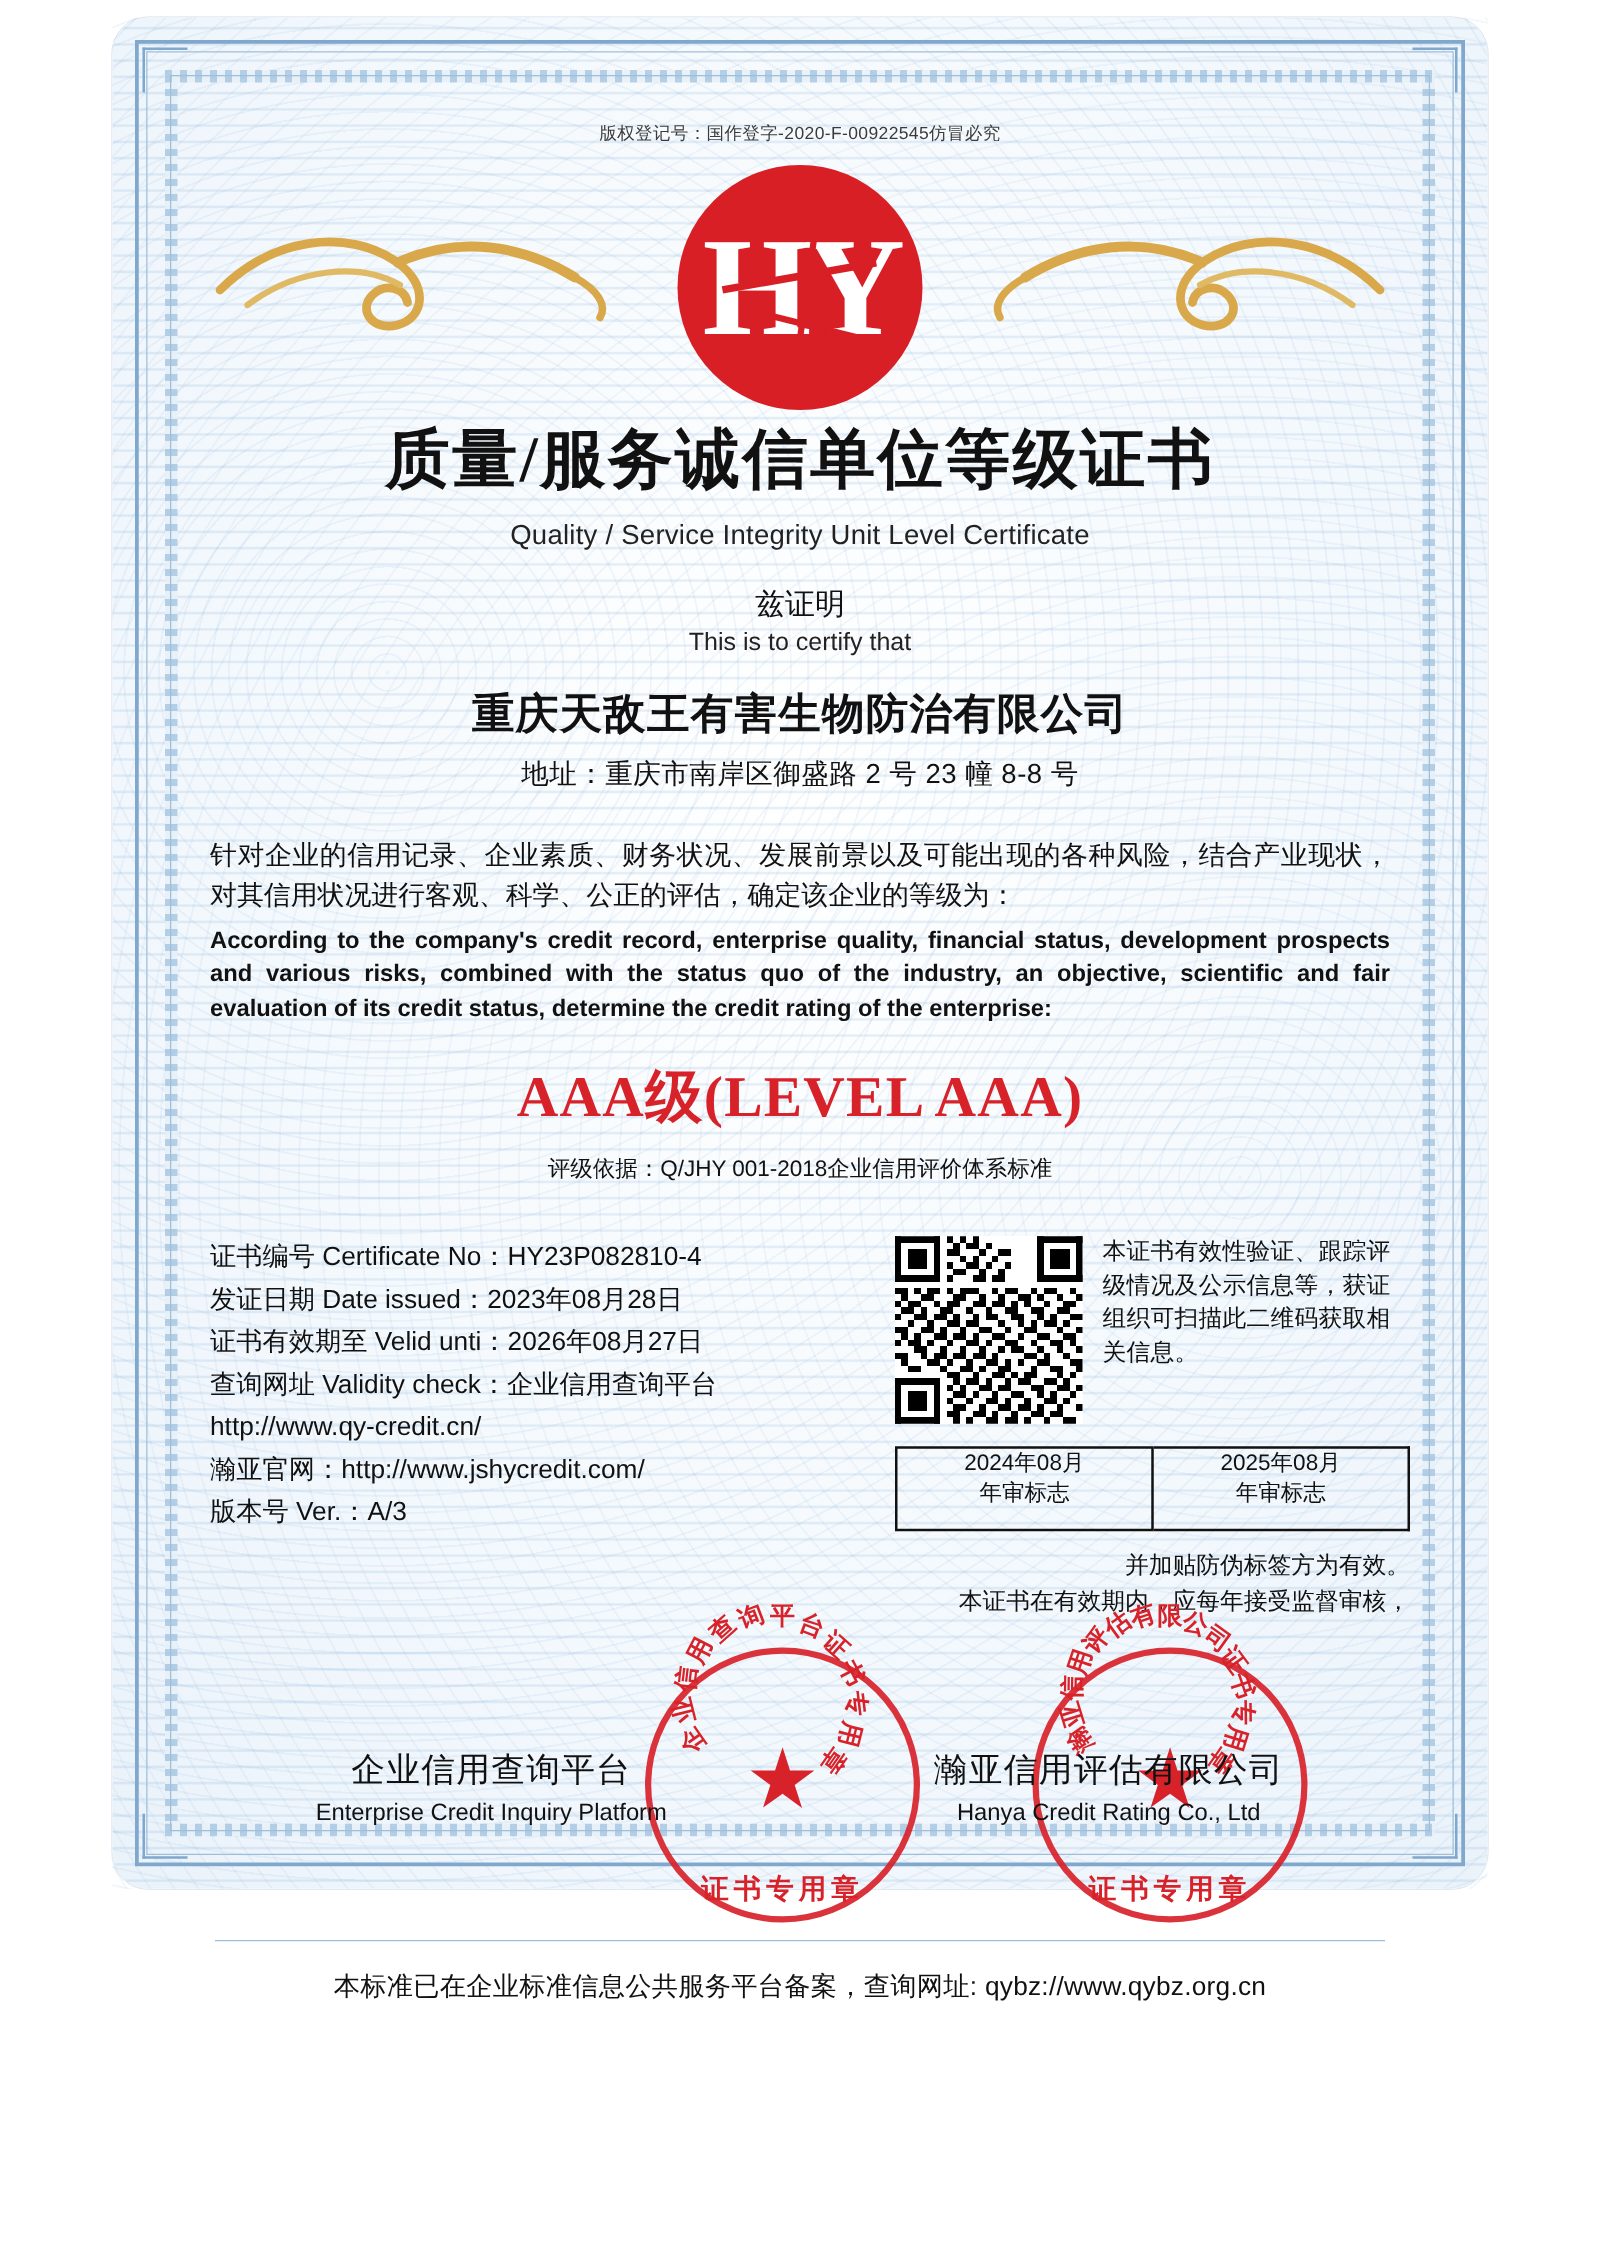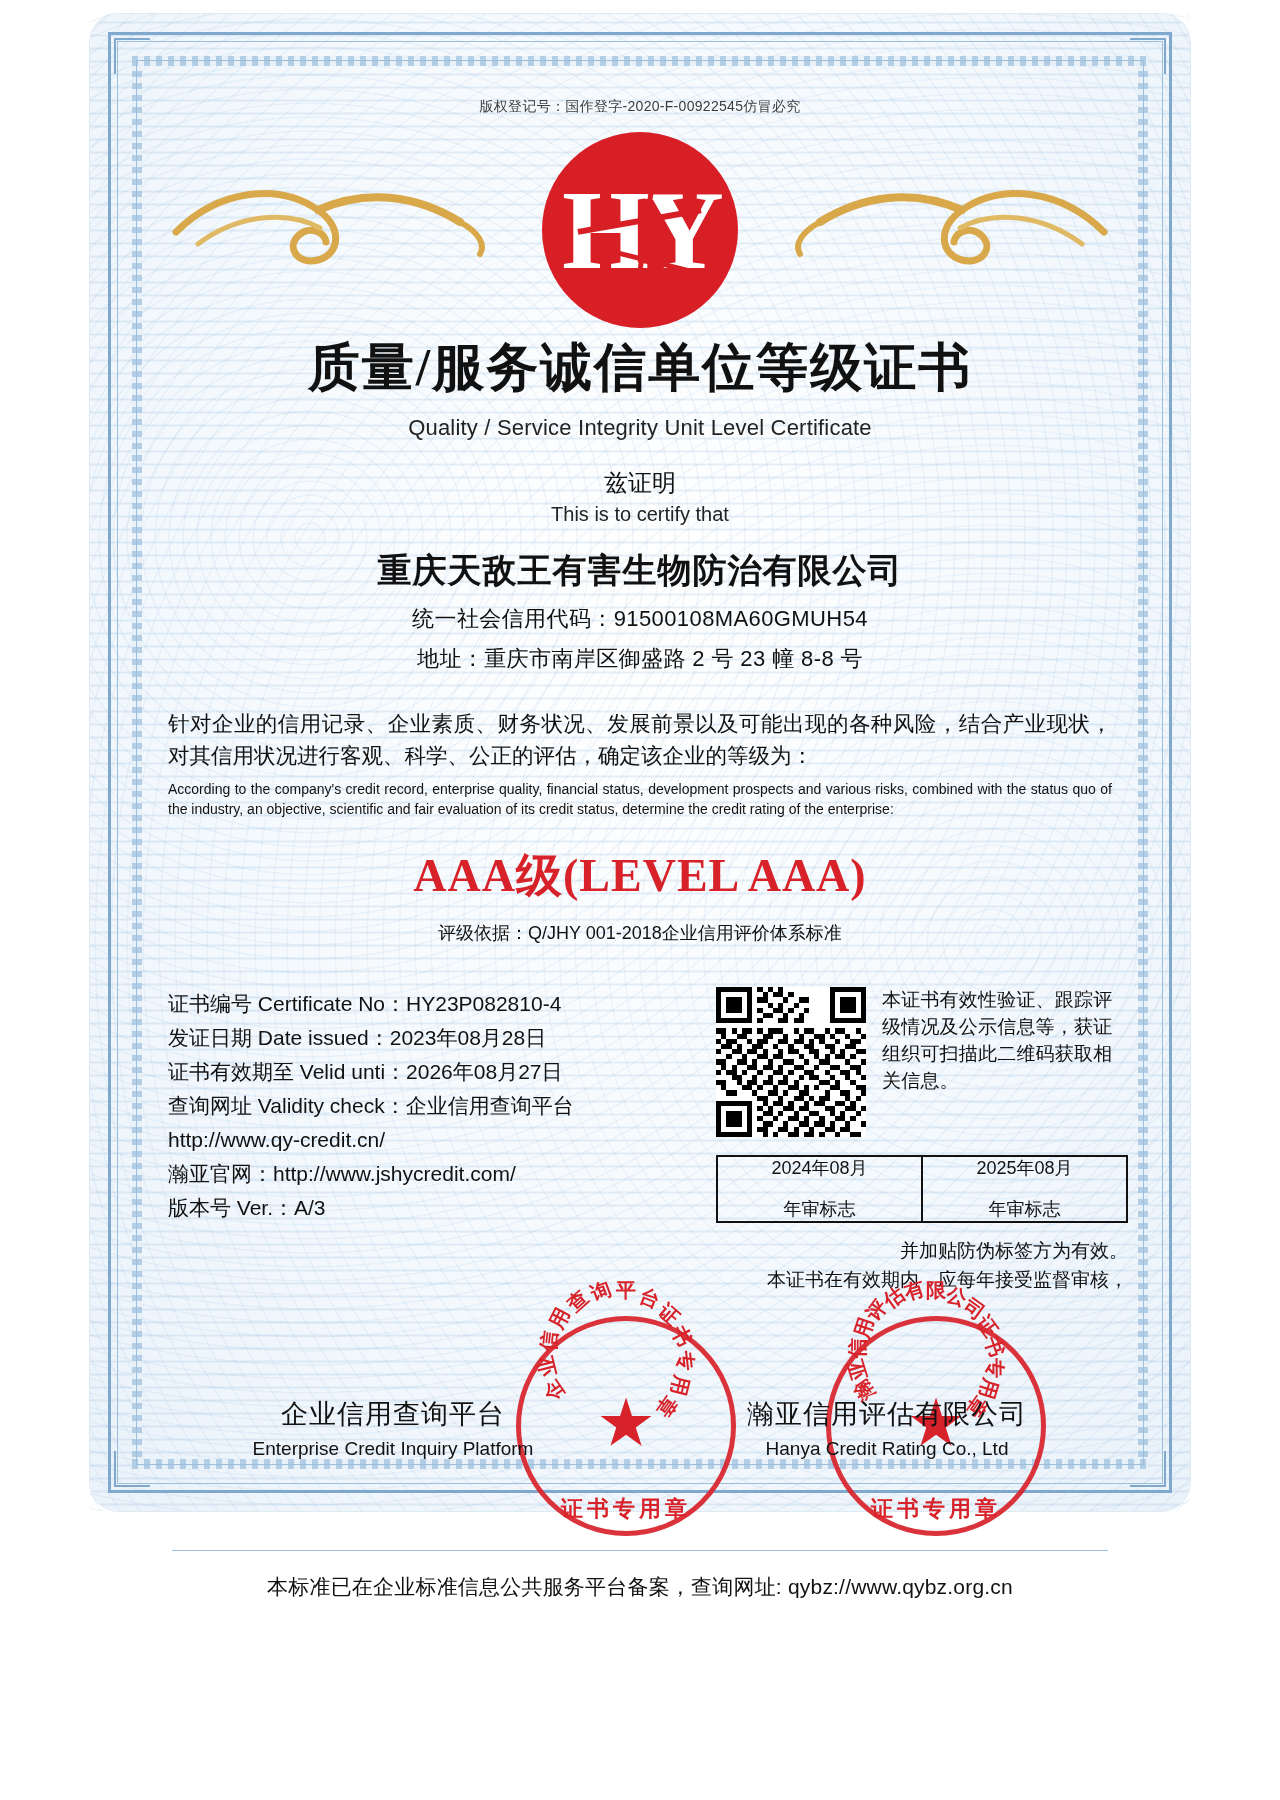--- a/index.html
+++ b/index.html
@@ -198,25 +198,26 @@
     margin: 34px 22px 0 22px;
   }
   .body-cn {
     font-size: 21.5px;
     color: #111;
     line-height: 1.5;
     text-align: justify;
     text-indent: 0;
   }
   .body-en {
-    font-size: 14px;
+    font-size: 19px;
     color: #111;
     line-height: 1.45;
     margin-top: 6px;
     text-align: justify;
+    font-weight: bold;
   }
 
   
   .level {
     text-align: center;
     font-family: "Liberation Serif", serif;
     font-weight: bold;
     font-size: 46px;
     color: #d8222a;
     margin-top: 26px;
@@ -276,21 +277,21 @@
     margin-top: 18px;
     gap: 0;
   }
   .stamp-box {
     flex: 1;
     border: 2px solid #111;
     height: 64px;
     display: flex;
     flex-direction: column;
     align-items: center;
-    justify-content: space-between;
+    justify-content: flex-start;
     font-size: 18px;
     color: #111;
     line-height: 1.3;
   }
   .stamp-box + .stamp-box { border-left: none; }
   .qr-foot {
     margin-top: 14px;
     font-size: 19px;
     color: #111;
     line-height: 1.5;
@@ -433,21 +434,20 @@
         </div>
     </div>
 
     <div class="title-cn">质量/服务诚信单位等级证书</div>
     <div class="title-en">Quality / Service Integrity Unit Level Certificate</div>
 
     <div class="certify-cn">兹证明</div>
     <div class="certify-en">This is to certify that</div>
 
     <div class="company">重庆天敌王有害生物防治有限公司</div>
-    <div class="credit-code">统一社会信用代码：91500108MA60GMUH54</div>
     <div class="address">地址：重庆市南岸区御盛路 2 号 23 幢 8-8 号</div>
 
     <div class="body-block">
       <div class="body-cn">针对企业的信用记录、企业素质、财务状况、发展前景以及可能出现的各种风险，结合产业现状，对其信用状况进行客观、科学、公正的评估，确定该企业的等级为：</div>
       <div class="body-en">According to the company's credit record, enterprise quality, financial status, development prospects and various risks, combined with the status quo of the industry, an objective, scientific and fair evaluation of its credit status, determine the credit rating of the enterprise:</div>
     </div>
 
     <div class="level">AAA级(LEVEL AAA)</div>
     <div class="basis-cn">评级依据：Q/JHY 001-2018企业信用评价体系标准</div>
 

